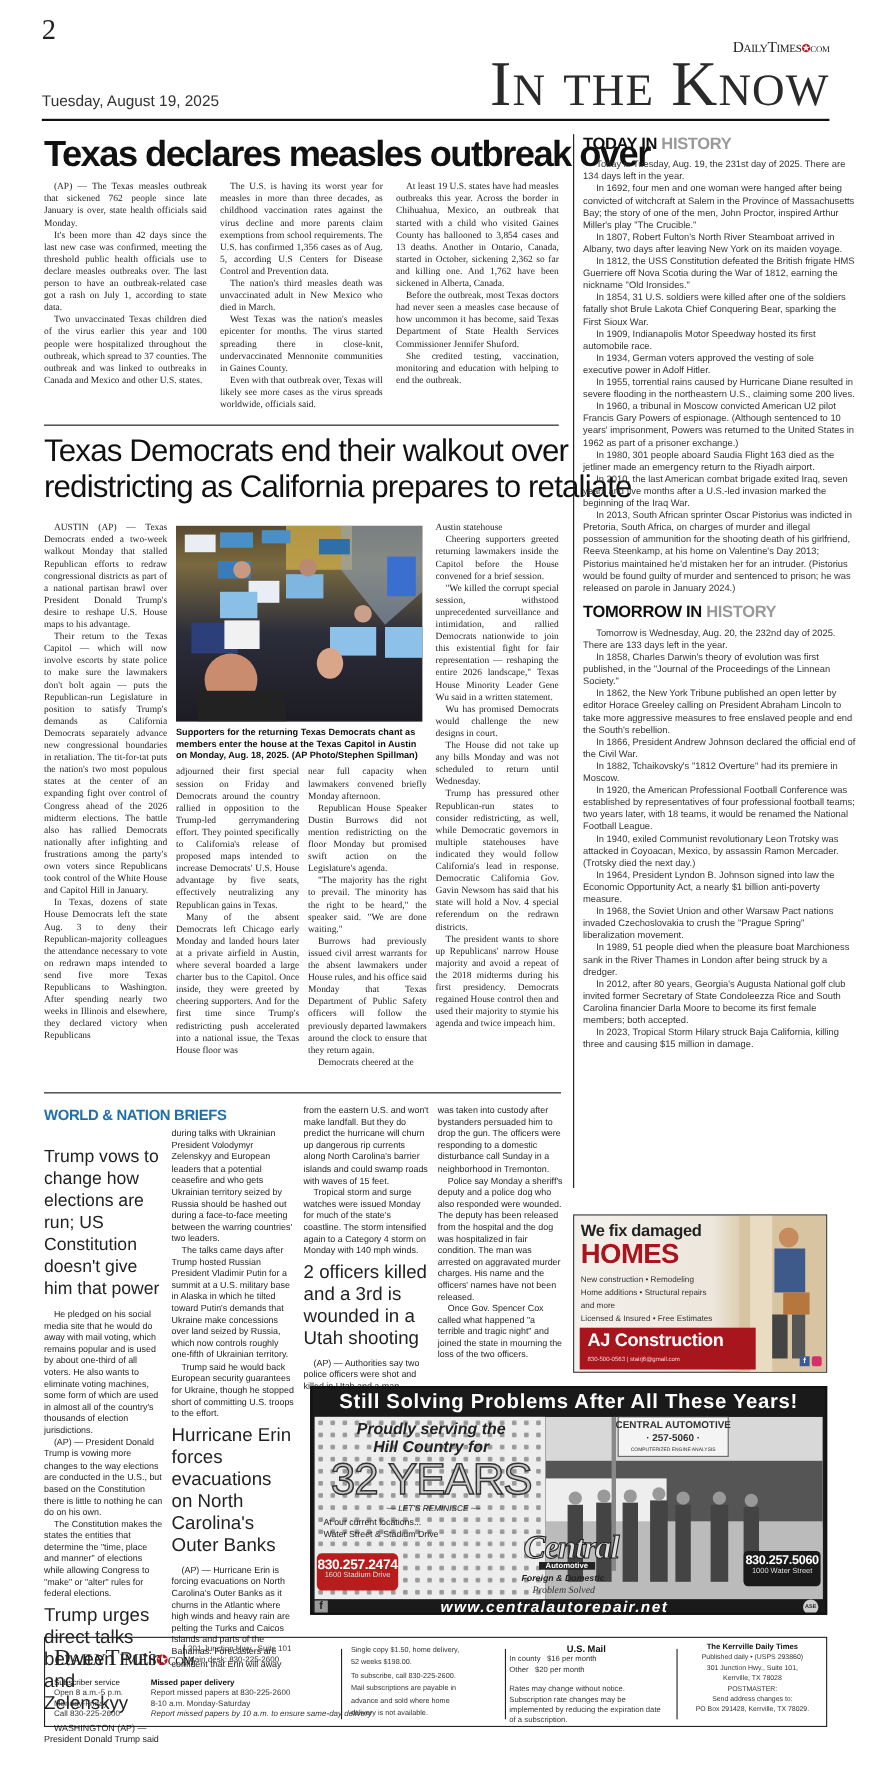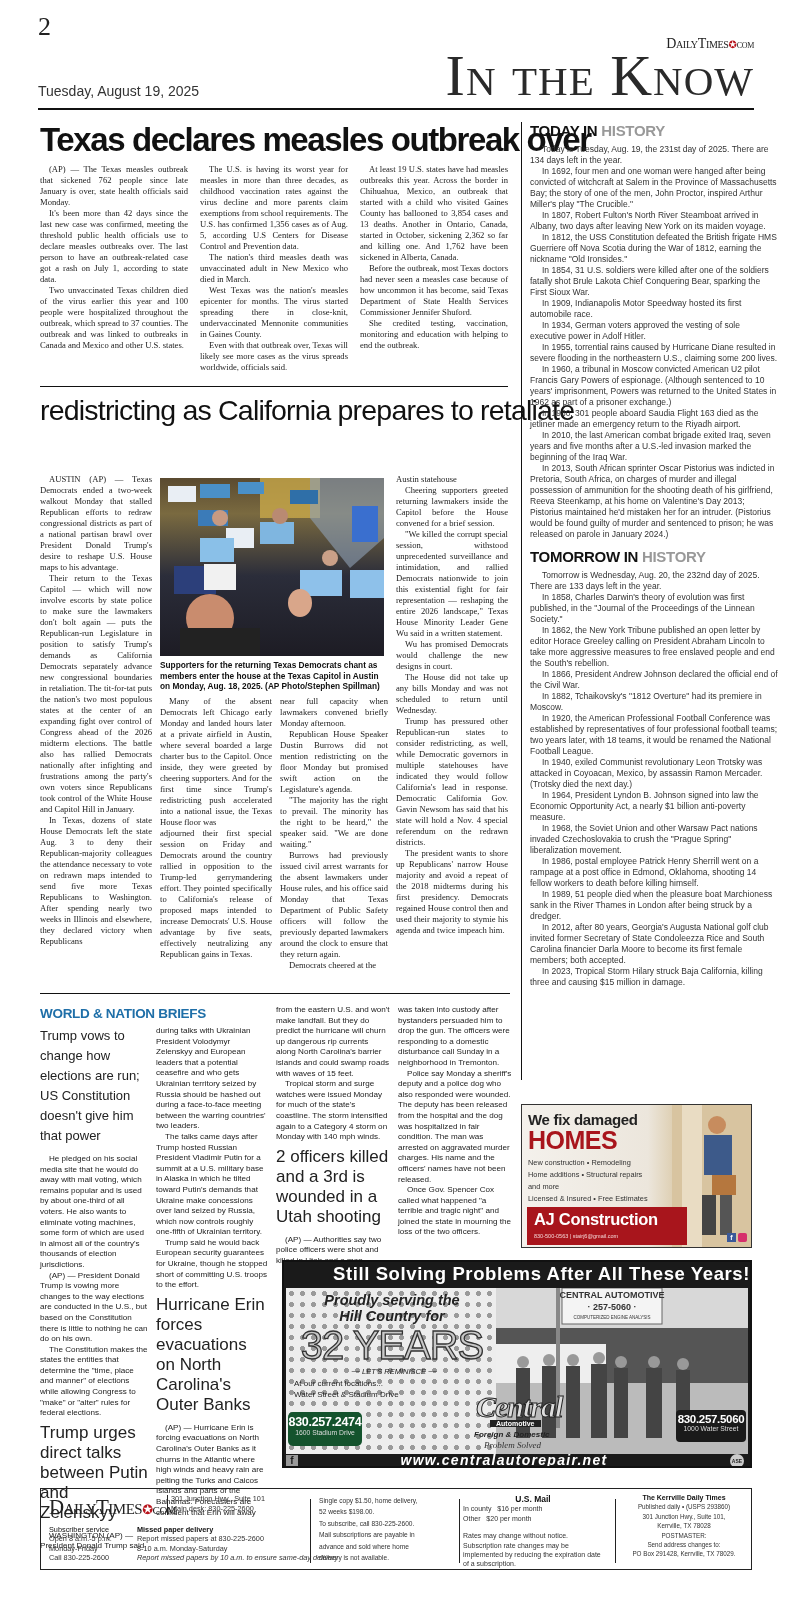--- a/index.html
+++ b/index.html
@@ -46,20 +46,21 @@
     <div style="flex:1">
       <p>At least 19 U.S. states have had measles outbreaks this year. Across the border in Chihuahua, Mexico, an outbreak that started with a child who visited Gaines County has ballooned to 3,854 cases and 13 deaths. Another in Ontario, Canada, started in October, sickening 2,362 so far and killing one. And 1,762 have been sickened in Alberta, Canada.</p>
       <p>Before the outbreak, most Texas doctors had never seen a measles case because of how uncommon it has become, said Texas Department of State Health Services Commissioner Jennifer Shuford.</p>
       <p>She credited testing, vaccination, monitoring and education with helping to end the outbreak.</p>
     </div>
   </div>
 </div>
 <div class="rule" style="left:40px;top:386px;width:468px;height:1px"></div>
 
 <div class="abs sans" style="left:40px;top:394px;width:470px;font-size:28.5px;line-height:33px;color:#111;letter-spacing:-0.8px">
+  <div style="white-space:nowrap">Texas Democrats end their walkout over</div>
   <div style="white-space:nowrap">redistricting as California prepares to retaliate</div>
 </div>
 
 <div class="abs body" style="left:40px;top:474px;width:112px">
   <p>AUSTIN (AP) — Texas Democrats ended a two-week walkout Monday that stalled Republican efforts to redraw congressional districts as part of a national partisan brawl over President Donald Trump's desire to reshape U.S. House maps to his advantage.</p>
   <p>Their return to the Texas Capitol — which will now involve escorts by state police to make sure the lawmakers don't bolt again — puts the Republican-run Legislature in position to satisfy Trump's demands as California Democrats separately advance new congressional boundaries in retaliation. The tit-for-tat puts the nation's two most populous states at the center of an expanding fight over control of Congress ahead of the 2026 midterm elections. The battle also has rallied Democrats nationally after infighting and frustrations among the party's own voters since Republicans took control of the White House and Capitol Hill in January.</p>
   <p>In Texas, dozens of state House Democrats left the state Aug. 3 to deny their Republican-majority colleagues the attendance necessary to vote on redrawn maps intended to send five more Texas Republicans to Washington. After spending nearly two weeks in Illinois and elsewhere, they declared victory when Republicans</p>
 </div>
 
 <div class="abs" style="left:160px;top:478px;width:224px;height:178px;overflow:hidden;background:linear-gradient(180deg,#5a4a30 0%,#7a6a40 20%,#2b2d3a 55%,#1d1c24 100%)">
@@ -83,22 +84,22 @@
     <rect x="20" y="150" width="80" height="30" fill="#222"></rect>
     <ellipse cx="140" cy="125" rx="12" ry="14" fill="#d9a68a"></ellipse>
     <circle cx="60" cy="40" r="8" fill="#c79a82"></circle>
     <circle cx="120" cy="38" r="8" fill="#b98a72"></circle>
     <circle cx="170" cy="80" r="8" fill="#caa088"></circle>
   </svg>
 </div>
 <div class="abs sans" style="left:160px;top:660px;width:226px;font-size:8.3px;line-height:10.5px;font-weight:bold;color:#111">Supporters for the returning Texas Democrats chant as members enter the house at the Texas Capitol in Austin on Monday, Aug. 18, 2025. (AP Photo/Stephen Spillman)</div>
 
 <div class="abs body" style="left:160px;top:696px;width:112px">
+  <p style="text-indent:0">adjourned their first special session on Friday and Democrats around the country rallied in opposition to the Trump-led gerrymandering effort. They pointed specifically to California's release of proposed maps intended to increase Democrats' U.S. House advantage by five seats, effectively neutralizing any Republican gains in Texas.</p>
   <p>Many of the absent Democrats left Chicago early Monday and landed hours later at a private airfield in Austin, where several boarded a large charter bus to the Capitol. Once inside, they were greeted by cheering supporters. And for the first time since Trump's redistricting push accelerated into a national issue, the Texas House floor was</p>
-  <p style="text-indent:0">adjourned their first special session on Friday and Democrats around the country rallied in opposition to the Trump-led gerrymandering effort. They pointed specifically to California's release of proposed maps intended to increase Democrats' U.S. House advantage by five seats, effectively neutralizing any Republican gains in Texas.</p>
 </div>
 <div class="abs body" style="left:280px;top:696px;width:108px">
   <p style="text-indent:0">near full capacity when lawmakers convened briefly Monday afternoon.</p>
   <p>Republican House Speaker Dustin Burrows did not mention redistricting on the floor Monday but promised swift action on the Legislature's agenda.</p>
   <p>"The majority has the right to prevail. The minority has the right to be heard," the speaker said. "We are done waiting."</p>
   <p>Burrows had previously issued civil arrest warrants for the absent lawmakers under House rules, and his office said Monday that Texas Department of Public Safety officers will follow the previously departed lawmakers around the clock to ensure that they return again.</p>
   <p>Democrats cheered at the</p>
 </div>
 <div class="abs body" style="left:396px;top:474px;width:112px">
   <p style="text-indent:0">Austin statehouse</p>
@@ -138,21 +139,20 @@
   <div class="hist">
     <p>Tomorrow is Wednesday, Aug. 20, the 232nd day of 2025. There are 133 days left in the year.</p>
     <p>In 1858, Charles Darwin's theory of evolution was first published, in the "Journal of the Proceedings of the Linnean Society."</p>
     <p>In 1862, the New York Tribune published an open letter by editor Horace Greeley calling on President Abraham Lincoln to take more aggressive measures to free enslaved people and end the South's rebellion.</p>
     <p>In 1866, President Andrew Johnson declared the official end of the Civil War.</p>
     <p>In 1882, Tchaikovsky's "1812 Overture" had its premiere in Moscow.</p>
     <p>In 1920, the American Professional Football Conference was established by representatives of four professional football teams; two years later, with 18 teams, it would be renamed the National Football League.</p>
     <p>In 1940, exiled Communist revolutionary Leon Trotsky was attacked in Coyoacan, Mexico, by assassin Ramon Mercader. (Trotsky died the next day.)</p>
     <p>In 1964, President Lyndon B. Johnson signed into law the Economic Opportunity Act, a nearly $1 billion anti-poverty measure.</p>
     <p>In 1968, the Soviet Union and other Warsaw Pact nations invaded Czechoslovakia to crush the "Prague Spring" liberalization movement.</p>
-    <p>In 1986, postal employee Patrick Henry Sherrill went on a rampage at a post office in Edmond, Oklahoma, shooting 14 fellow workers to death before killing himself.</p>
     <p>In 1989, 51 people died when the pleasure boat Marchioness sank in the River Thames in London after being struck by a dredger.</p>
     <p>In 2012, after 80 years, Georgia's Augusta National golf club invited former Secretary of State Condoleezza Rice and South Carolina financier Darla Moore to become its first female members; both accepted.</p>
     <p>In 2023, Tropical Storm Hilary struck Baja California, killing three and causing $15 million in damage.</p>
   </div>
 </div>
 
 <div class="abs" style="left:521px;top:1104px;width:231px;height:144px;border:1px solid #333;overflow:hidden;background:linear-gradient(90deg,#f4f1ec 0%,#ece6dc 55%,#d9c7a4 70%,#cdb48a 100%)">
   <svg class="abs" style="left:150px;top:0" width="81" height="144" viewBox="0 0 81 144">
     <rect x="0" y="0" width="81" height="144" fill="#d8c4a0"></rect>
     <rect x="10" y="0" width="20" height="144" fill="#e9dcc3"></rect>
@@ -174,21 +174,21 @@
     <div class="sans" style="position:absolute;left:7px;top:3px;font-size:16.5px;font-weight:bold;color:#fff;letter-spacing:-0.3px">AJ Construction</div>
     <div class="sans" style="position:absolute;left:7px;top:26px;font-size:5.5px;color:#f4d6d6">830-500-0563 | stairj6@gmail.com</div>
   </div>
   <span class="abs" style="left:205px;top:128px;width:9px;height:9px;background:#3b5998;color:#fff;font:bold 7px 'Liberation Sans',sans-serif;text-align:center;line-height:9px">f</span>
   <span class="abs" style="left:216px;top:128px;width:9px;height:9px;background:#d6306b;border-radius:2px"></span>
 </div>
 
 <div class="abs sans" style="left:40px;top:1006px;font-size:13.5px;font-weight:bold;color:#1f6fa8;letter-spacing:-0.3px">WORLD &amp; NATION BRIEFS</div>
 
 <div class="abs brief" style="left:40px;top:1026px;width:108px">
-  <div class="brief-h" style="font-size:13px;line-height:20px;margin-top:0">Trump vows to change how elections are run; US Constitution doesn't give him that power</div>
+  <div class="brief-h" style="font-size:16px;line-height:20px;margin-top:16px">Trump vows to change how elections are run; US Constitution doesn't give him that power</div>
   <p>He pledged on his social media site that he would do away with mail voting, which remains popular and is used by about one-third of all voters. He also wants to eliminate voting machines, some form of which are used in almost all of the country's thousands of election jurisdictions.</p>
   <p>(AP) — President Donald Trump is vowing more changes to the way elections are conducted in the U.S., but based on the Constitution there is little to nothing he can do on his own.</p>
   <p>The Constitution makes the states the entities that determine the "time, place and manner" of elections while allowing Congress to "make" or "alter" rules for federal elections.</p>
   <div class="brief-h" style="font-size:17px;line-height:20px">Trump urges direct talks between Putin and Zelenskyy</div>
   <p>WASHINGTON (AP) — President Donald Trump said</p>
 </div>
 <div class="abs brief" style="left:156px;top:1026px;width:112px">
   <p style="text-indent:0">during talks with Ukrainian President Volodymyr Zelenskyy and European leaders that a potential ceasefire and who gets Ukrainian territory seized by Russia should be hashed out during a face-to-face meeting between the warring countries' two leaders.</p>
   <p>The talks came days after Trump hosted Russian President Vladimir Putin for a summit at a U.S. military base in Alaska in which he tilted toward Putin's demands that Ukraine make concessions over land seized by Russia, which now controls roughly one-fifth of Ukrainian territory.</p>
   <p>Trump said he would back European security guarantees for Ukraine, though he stopped short of committing U.S. troops to the effort.</p>
@@ -201,21 +201,21 @@
   <div class="brief-h" style="font-size:17px;line-height:20px">2 officers killed and a 3rd is wounded in a Utah shooting</div>
   <p>(AP) — Authorities say two police officers were shot and killed in Utah and a man</p>
 </div>
 <div class="abs brief" style="left:398px;top:1005px;width:114px">
   <p style="text-indent:0">was taken into custody after bystanders persuaded him to drop the gun. The officers were responding to a domestic disturbance call Sunday in a neighborhood in Tremonton.</p>
   <p>Police say Monday a sheriff's deputy and a police dog who also responded were wounded. The deputy has been released from the hospital and the dog was hospitalized in fair condition. The man was arrested on aggravated murder charges. His name and the officers' names have not been released.</p>
   <p>Once Gov. Spencer Cox called what happened "a terrible and tragic night" and joined the state in mourning the loss of the two officers.</p>
 </div>
 
 <div class="abs" style="left:282px;top:1260px;width:470px;height:208px;background:#1a1a1a;border:2px solid #111;overflow:hidden">
-  <div class="abs sans" style="left:0;top:1px;width:466px;text-align:right;font-size:18.5px;font-weight:bold;color:#fff;letter-spacing:0.6px">Still Solving Problems After All These Years!</div>
+  <div class="abs sans" style="left:0;top:1px;width:466px;text-align:center;font-size:18.5px;font-weight:bold;color:#fff;letter-spacing:0.6px">Still Solving Problems After All These Years!</div>
 
   <div class="abs" style="left:2px;top:26px;width:210px;height:166px;background-color:#ededed;background-image:radial-gradient(#9a9a9a 30%,transparent 32%);background-size:11px 11px"></div>
 
   <svg class="abs" style="left:212px;top:26px" width="252" height="166" viewBox="0 0 252 166">
     <rect width="252" height="166" fill="#d8d8d8"></rect>
     <rect x="0" y="40" width="252" height="60" fill="#555"></rect>
     <rect x="0" y="56" width="110" height="50" fill="#eee"></rect>
     <rect x="0" y="95" width="252" height="71" fill="#bbb"></rect>
     <rect x="60" y="0" width="4" height="140" fill="#888"></rect>
     <rect x="66" y="0" width="100" height="36" fill="#f4f4f4" stroke="#666"></rect>
@@ -242,21 +242,21 @@
     </g>
   </svg>
   <div class="abs sans" style="left:10px;top:30px;width:196px;text-align:center;font-size:14.5px;line-height:16px;font-weight:bold;font-style:italic;color:#222">
     <div>Proudly serving the</div>
     <div>Hill Country for</div>
   </div>
   <div class="abs sans" style="left:6px;top:62px;width:204px;text-align:center;font-size:40px;line-height:42px;color:#c8c8c8;-webkit-text-stroke:1.3px #333;letter-spacing:-1px">32 YEARS</div>
   <div class="abs sans" style="left:10px;top:105px;width:200px;text-align:center;font-size:7.5px;font-style:italic;color:#222">~~ LET'S REMINISCE ~~</div>
   <div class="abs sans" style="left:10px;top:117px;width:200px;text-align:left;font-size:8px;color:#222">At our current locations...</div>
   <div class="abs sans" style="left:10px;top:128px;width:200px;text-align:left;font-size:8px;color:#222">Water Street &amp; Stadium Drive</div>
-  <div class="abs" style="left:4px;top:150px;width:74px;height:34px;background:#14532d;border-radius:5px;text-align:center">
+  <div class="abs" style="left:4px;top:150px;width:74px;height:34px;background:#b91c1c;border-radius:5px;text-align:center">
     <div class="sans" style="font-size:12.5px;font-weight:bold;color:#fff;margin-top:3px;letter-spacing:-0.3px">830.257.2474</div>
     <div class="sans" style="font-size:6.8px;color:#ddd">1600 Stadium Drive</div>
   </div>
   <div class="abs" style="left:178px;top:128px;width:110px;height:66px">
     <div class="serif" style="position:absolute;left:14px;top:0;font-size:30px;font-style:italic;font-weight:bold;color:#ddd;-webkit-text-stroke:1px #222;letter-spacing:-1px">Central</div>
     <div class="sans" style="position:absolute;left:28px;top:30px;font-size:7px;font-weight:bold;color:#fff;background:#222;padding:0 6px">Automotive</div>
     <div class="sans" style="position:absolute;left:12px;top:40px;font-size:8px;font-weight:bold;font-style:italic;color:#222">Foreign &amp; Domestic</div>
     <div class="serif" style="position:absolute;left:22px;top:50px;font-size:9px;font-style:italic;color:#333">Problem Solved</div>
   </div>
   <div class="abs" style="left:392px;top:148px;width:70px;height:32px;background:#1a1a1a;border-radius:4px;text-align:center">

